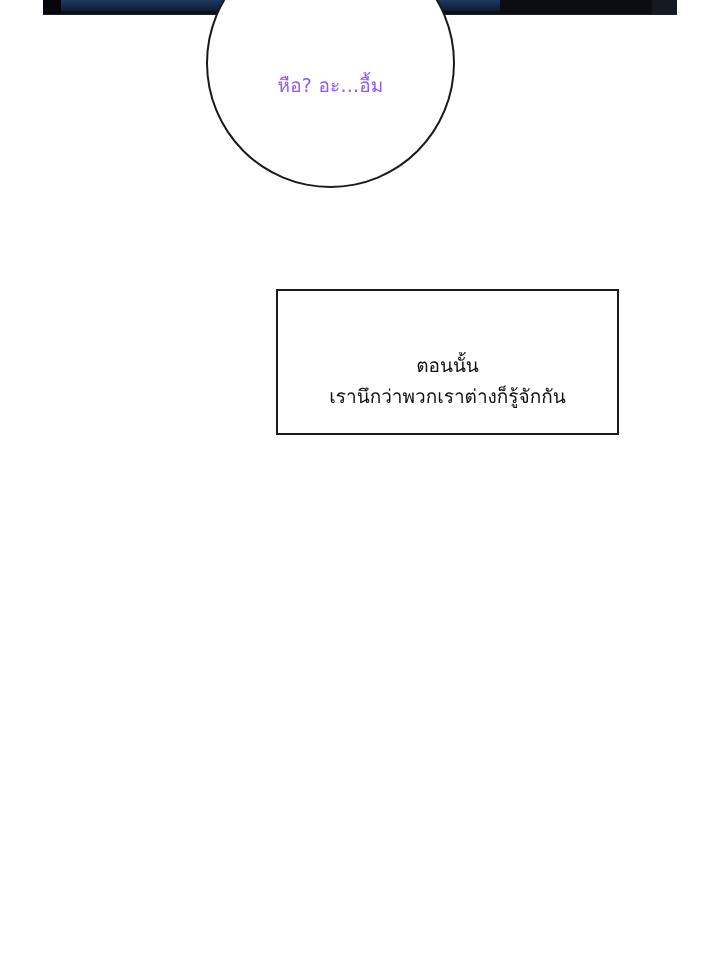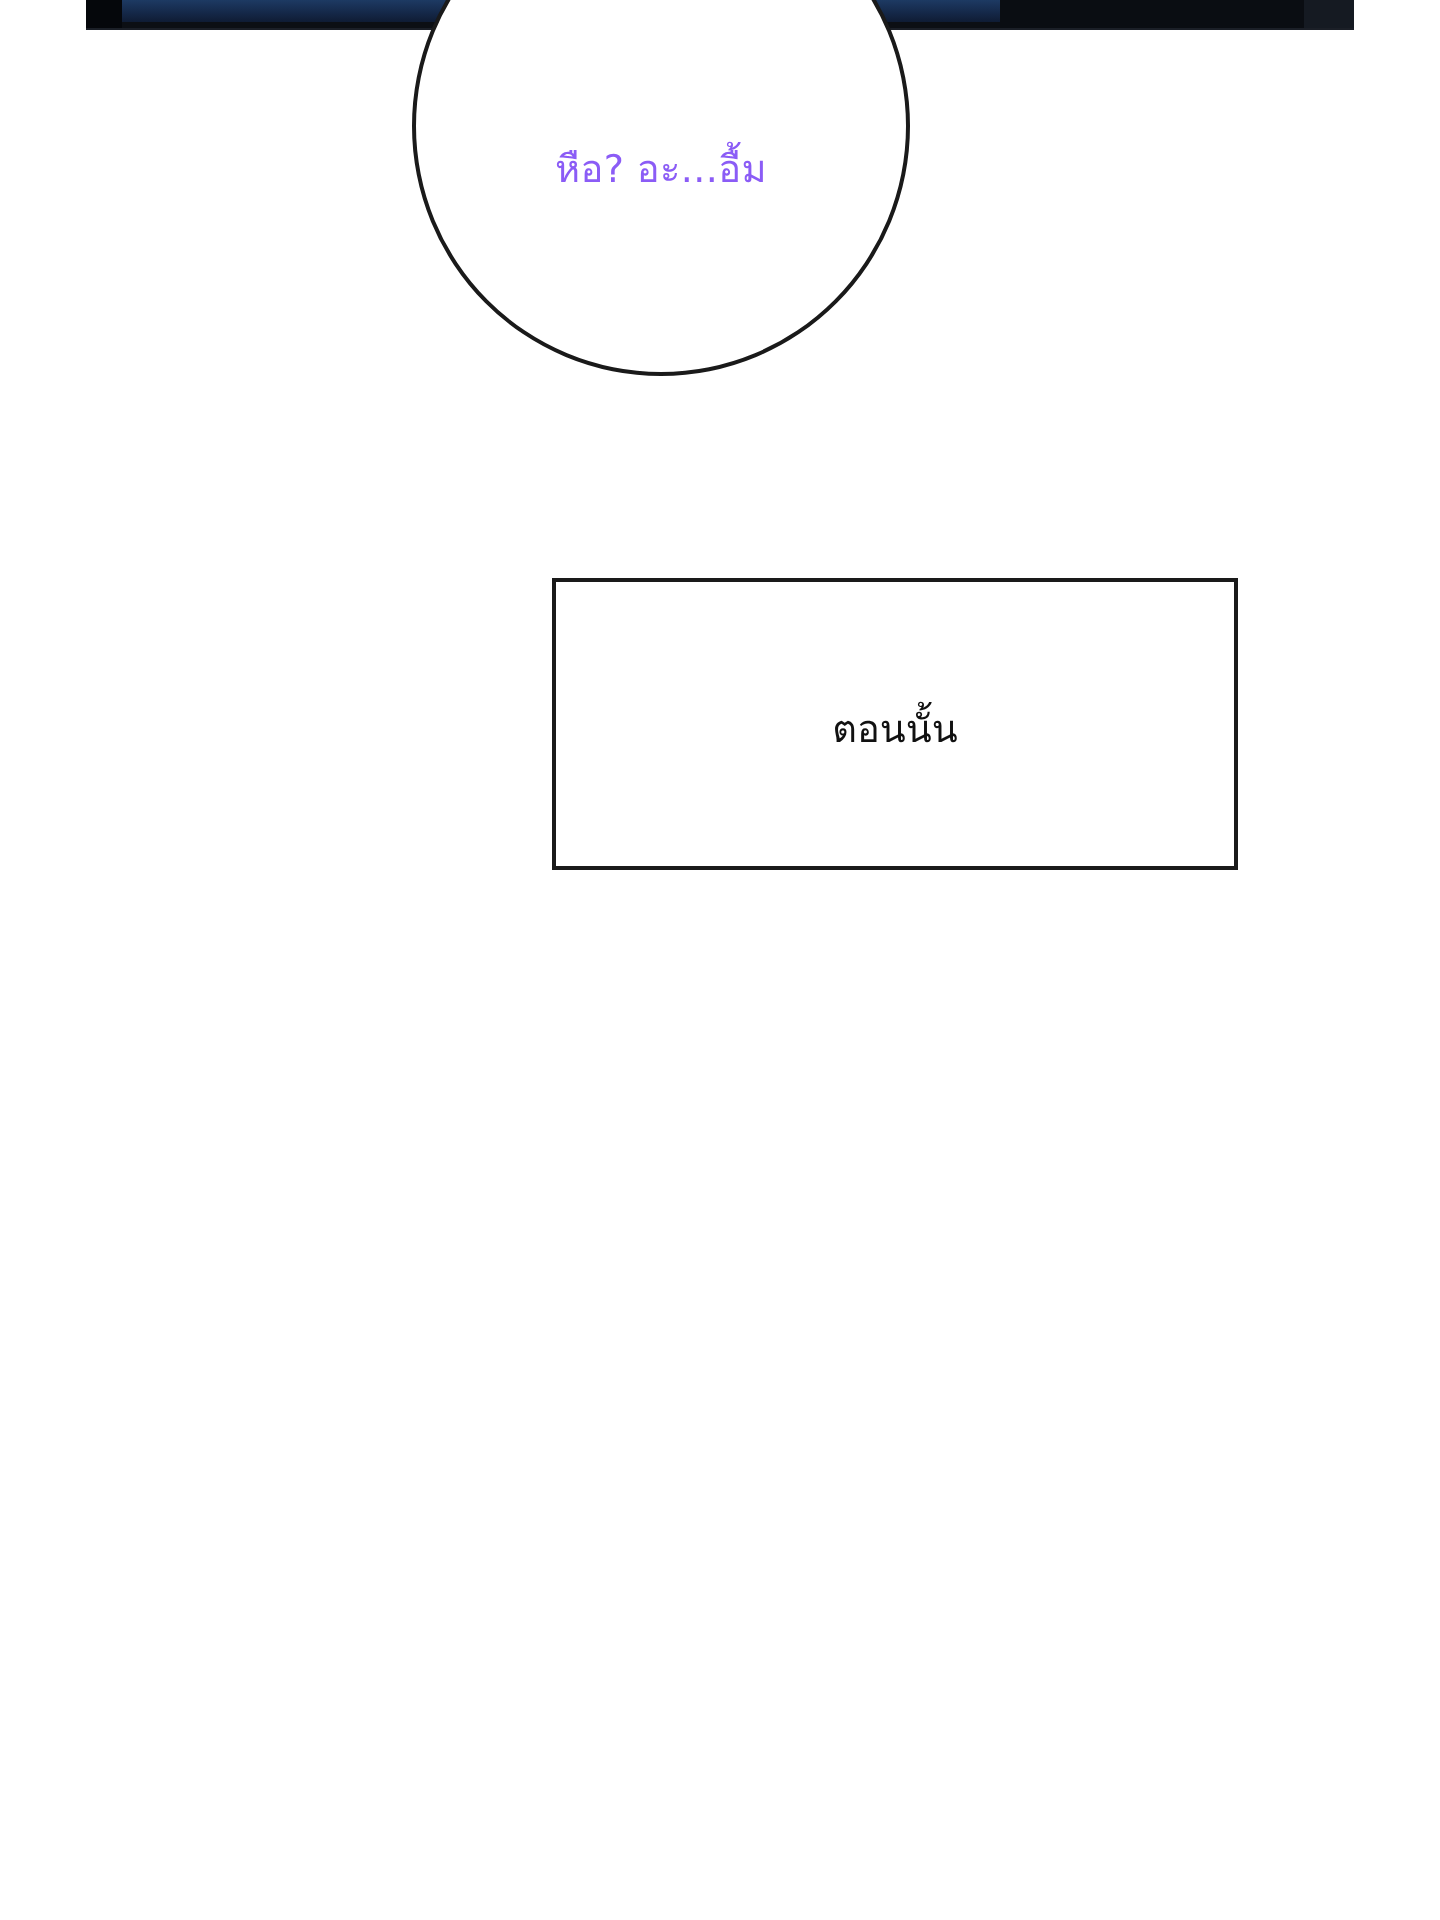--- a/index.html
+++ b/index.html
@@ -152,17 +152,18 @@
     <div class="strip-right-block"></div>
     <div class="strip-right-edge"></div>
   </div>
 
   <div class="balloon"></div>
   <div class="balloon-text">หือ? อะ...อื้ม</div>
 
   <div class="caption-box"></div>
   <div class="caption-text">
     <span class="line">ตอนนั้น</span>
+    <span class="line">เรานึกว่าพวกเราต่างก็รู้จักกัน</span>
   </div>
 
   <div class="blank-area"></div>
 
 </div>
 
 </body></html>

